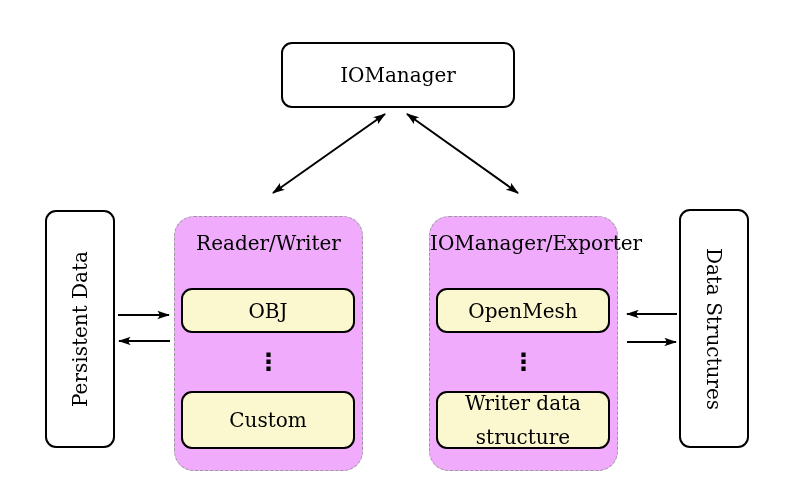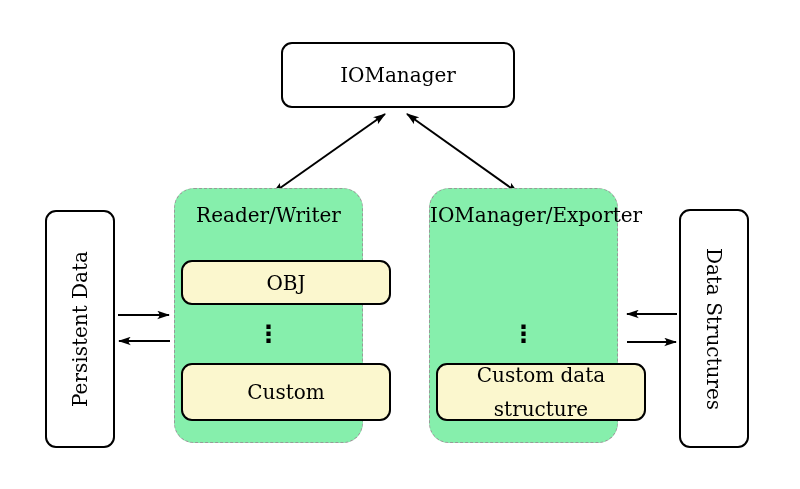--- a/index.html
+++ b/index.html
@@ -36,43 +36,43 @@
     position: absolute;
     left: 50%; top: 50%;
     transform: translate(-50%, -50%) rotate(-90deg);
     white-space: nowrap;
     font-size: 20px;
   }
   .vlabel.cw { transform: translate(-50%, -50%) rotate(90deg); }
   .panel {
     position: absolute;
     box-sizing: border-box;
-    top: 188px;
+    top: 216px;
     width: 189px;
     height: 255px;
-    background: #86efac;
+    background: #f0abfc;
     border: 1.5px dashed #999999;
     border-radius: 20px;
   }
   #panel-reader-writer { left: 174px; }
   #panel-importer-exporter { left: 429px; }
   .panel-title {
     position: absolute;
     top: 14px;
     left: 0;
     width: 100%;
     text-align: center;
     font-size: 20px;
     white-space: nowrap;
   }
   .item {
     position: absolute;
     box-sizing: border-box;
     left: 6px;
-    width: 210px;
+    width: 174px;
     background: #fbf7ce;
     border: 2.5px solid #000000;
     border-radius: 11px;
     display: flex;
     flex-direction: column;
     align-items: center;
     justify-content: center;
     font-size: 20px;
     line-height: 26px;
     text-align: center;
@@ -129,20 +129,23 @@
       <span>OBJ</span>
     </div>
     <div class="dots">⋮</div>
     <div class="item item-bottom">
       <span>Custom</span>
     </div>
   </div>
 
   <div class="panel" id="panel-importer-exporter">
     <div class="panel-title">IOManager/Exporter</div>
+    <div class="item item-top">
+      <span>OpenMesh</span>
+    </div>
     <div class="dots">⋮</div>
     <div class="item item-bottom">
-      <span>Custom data</span>
+      <span>Writer data</span>
       <span>structure</span>
     </div>
   </div>
 
 </div>
 
 </body></html>

